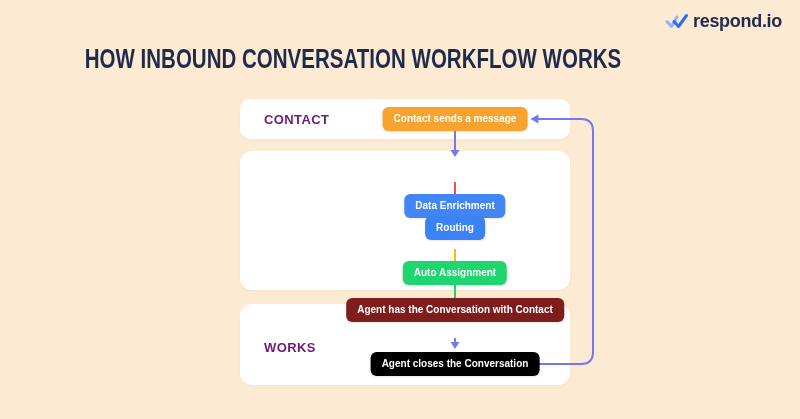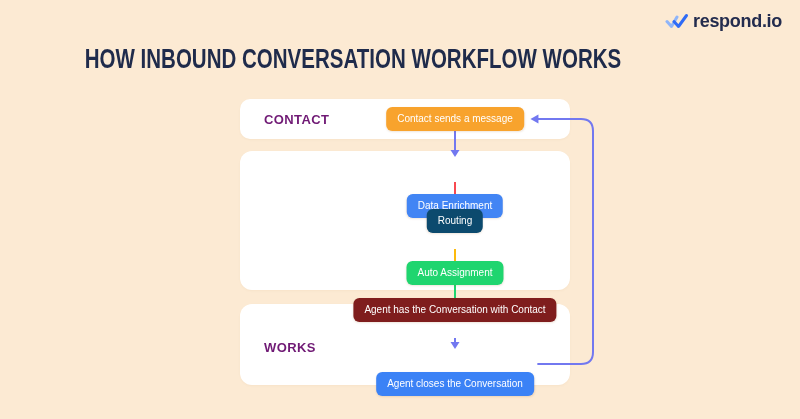--- a/index.html
+++ b/index.html
@@ -41,21 +41,21 @@
   .lane-workflow{top:205px;width:118px;}
   .lane-agent{top:340px;}
 
   
   #connectors{position:absolute;left:0;top:0;z-index:2;pointer-events:none;}
 
   
   .node{
     position:absolute;left:455px;transform:translateX(-50%);
     z-index:3;
-    color:#FFFFFF;font-size:10px;font-weight:normal;
+    color:#FFFFFF;font-size:10px;font-weight:bold;
     padding:7px 11px;border-radius:6px;white-space:nowrap;
     text-align:center;line-height:10px;
     box-shadow:0 1px 2px rgba(150,90,30,0.15);
   }
 </style>
 </head>
 <body>
 
 <div id="stage">
 
@@ -88,18 +88,18 @@
       <line x1="455" y1="249" x2="455" y2="263" stroke="#FDBA0D" stroke-width="2"></line>
       <line x1="455" y1="283" x2="455" y2="317" stroke="#1FD56F" stroke-width="2"></line>
       <line x1="455" y1="338" x2="455" y2="343" stroke="#7278F0" stroke-width="2"></line>
       <polygon points="450.5,342 459.5,342 455,349" fill="#7278F0"></polygon>
       <path d="M 537.3515625 364 H 581 Q 593 364 593 352 V 131 Q 593 119 581 119 H 537.4140625" fill="none" stroke="#7278F0" stroke-width="2" stroke-linejoin="round"></path>
       <polygon points="538.4140625,114.5 538.4140625,123.5 530.4140625,119" fill="#7278F0"></polygon>
     </svg>
 
   <div class="node" style="top: 107px; background-color: rgb(248, 163, 45);">Contact sends a message</div>
   <div class="node" style="top: 194px; background-color: rgb(66, 133, 244);">Data Enrichment</div>
-  <div class="node" style="top: 209px; background-color: #0c4a6e;">Routing</div>
+  <div class="node" style="top: 216px; background-color: #3b82f6;">Routing</div>
   <div class="node" style="top: 261px; background-color: rgb(31, 213, 111);">Auto Assignment</div>
   <div class="node" style="top: 298px; background-color: #7f1d1d;">Agent has the Conversation with Contact</div>
-  <div class="node" style="top: 372px; background-color: #3b82f6;">Agent closes the Conversation</div>
+  <div class="node" style="top: 352px; background-color: #000000;">Agent closes the Conversation</div>
 
 </div>
 
 </body></html>

